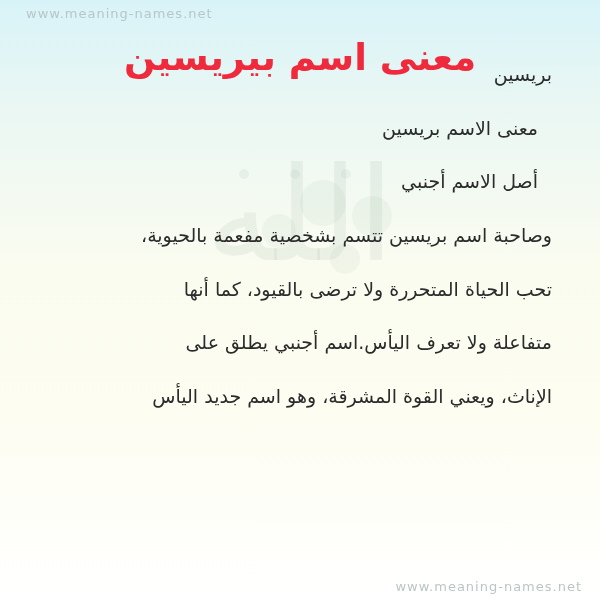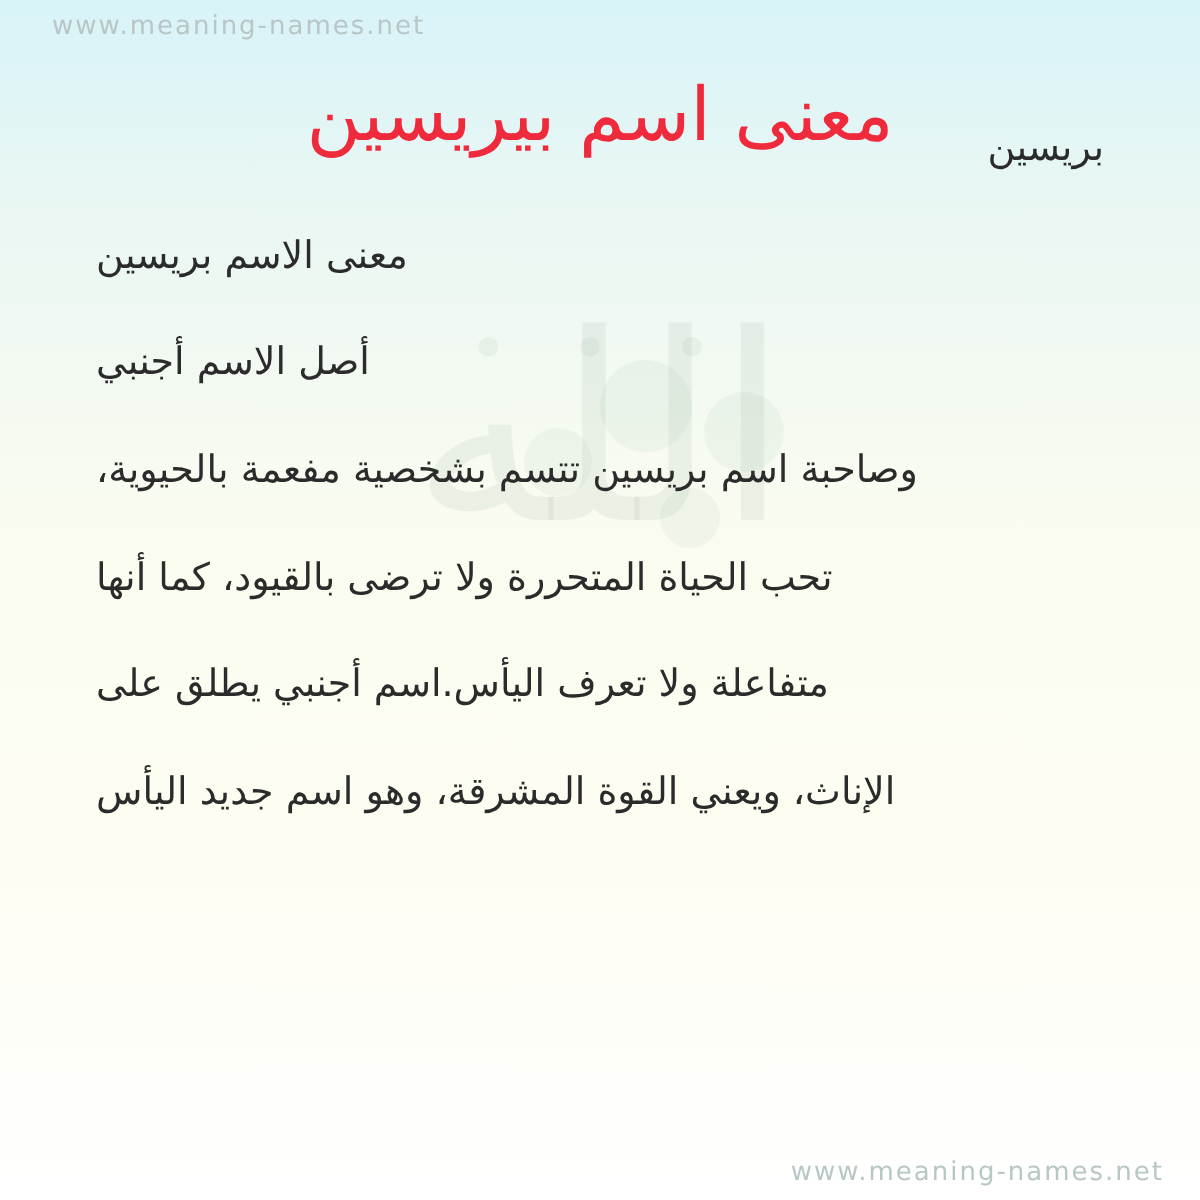--- a/index.html
+++ b/index.html
@@ -57,21 +57,21 @@
     pointer-events: none;
   }
 
   .title {
     position: absolute;
     top: 10px;
     left: 0;
     right: 0;
     text-align: center;
     font-size: 37px;
-    font-weight: normal;
+    font-weight: bold;
     color: #ef2a3c;
     line-height: 1.25;
     white-space: nowrap;
   }
 
   .watermark-top {
     position: absolute;
     top: 6px;
     left: 26px;
     font-size: 13px;
@@ -98,21 +98,21 @@
     box-sizing: border-box;
   }
 
   .line {
     font-size: 19px;
     color: #2b2b2b;
     line-height: 1.35;
     margin: 0 0 28px 0;
     white-space: nowrap;
   }
-  .line.center { text-align: left; }
+  .line.center { text-align: right; }
   .line.right  { text-align: right; }
   .line.indent-sm { padding-right: 14px; }
 </style>
 </head>
 <body>
 
 <div class="page">
 
   <div class="wm-badge" style="width:46px;height:46px;left:300px;top:180px;"></div>
   <div class="wm-badge" style="width:40px;height:40px;left:352px;top:196px;"></div>

